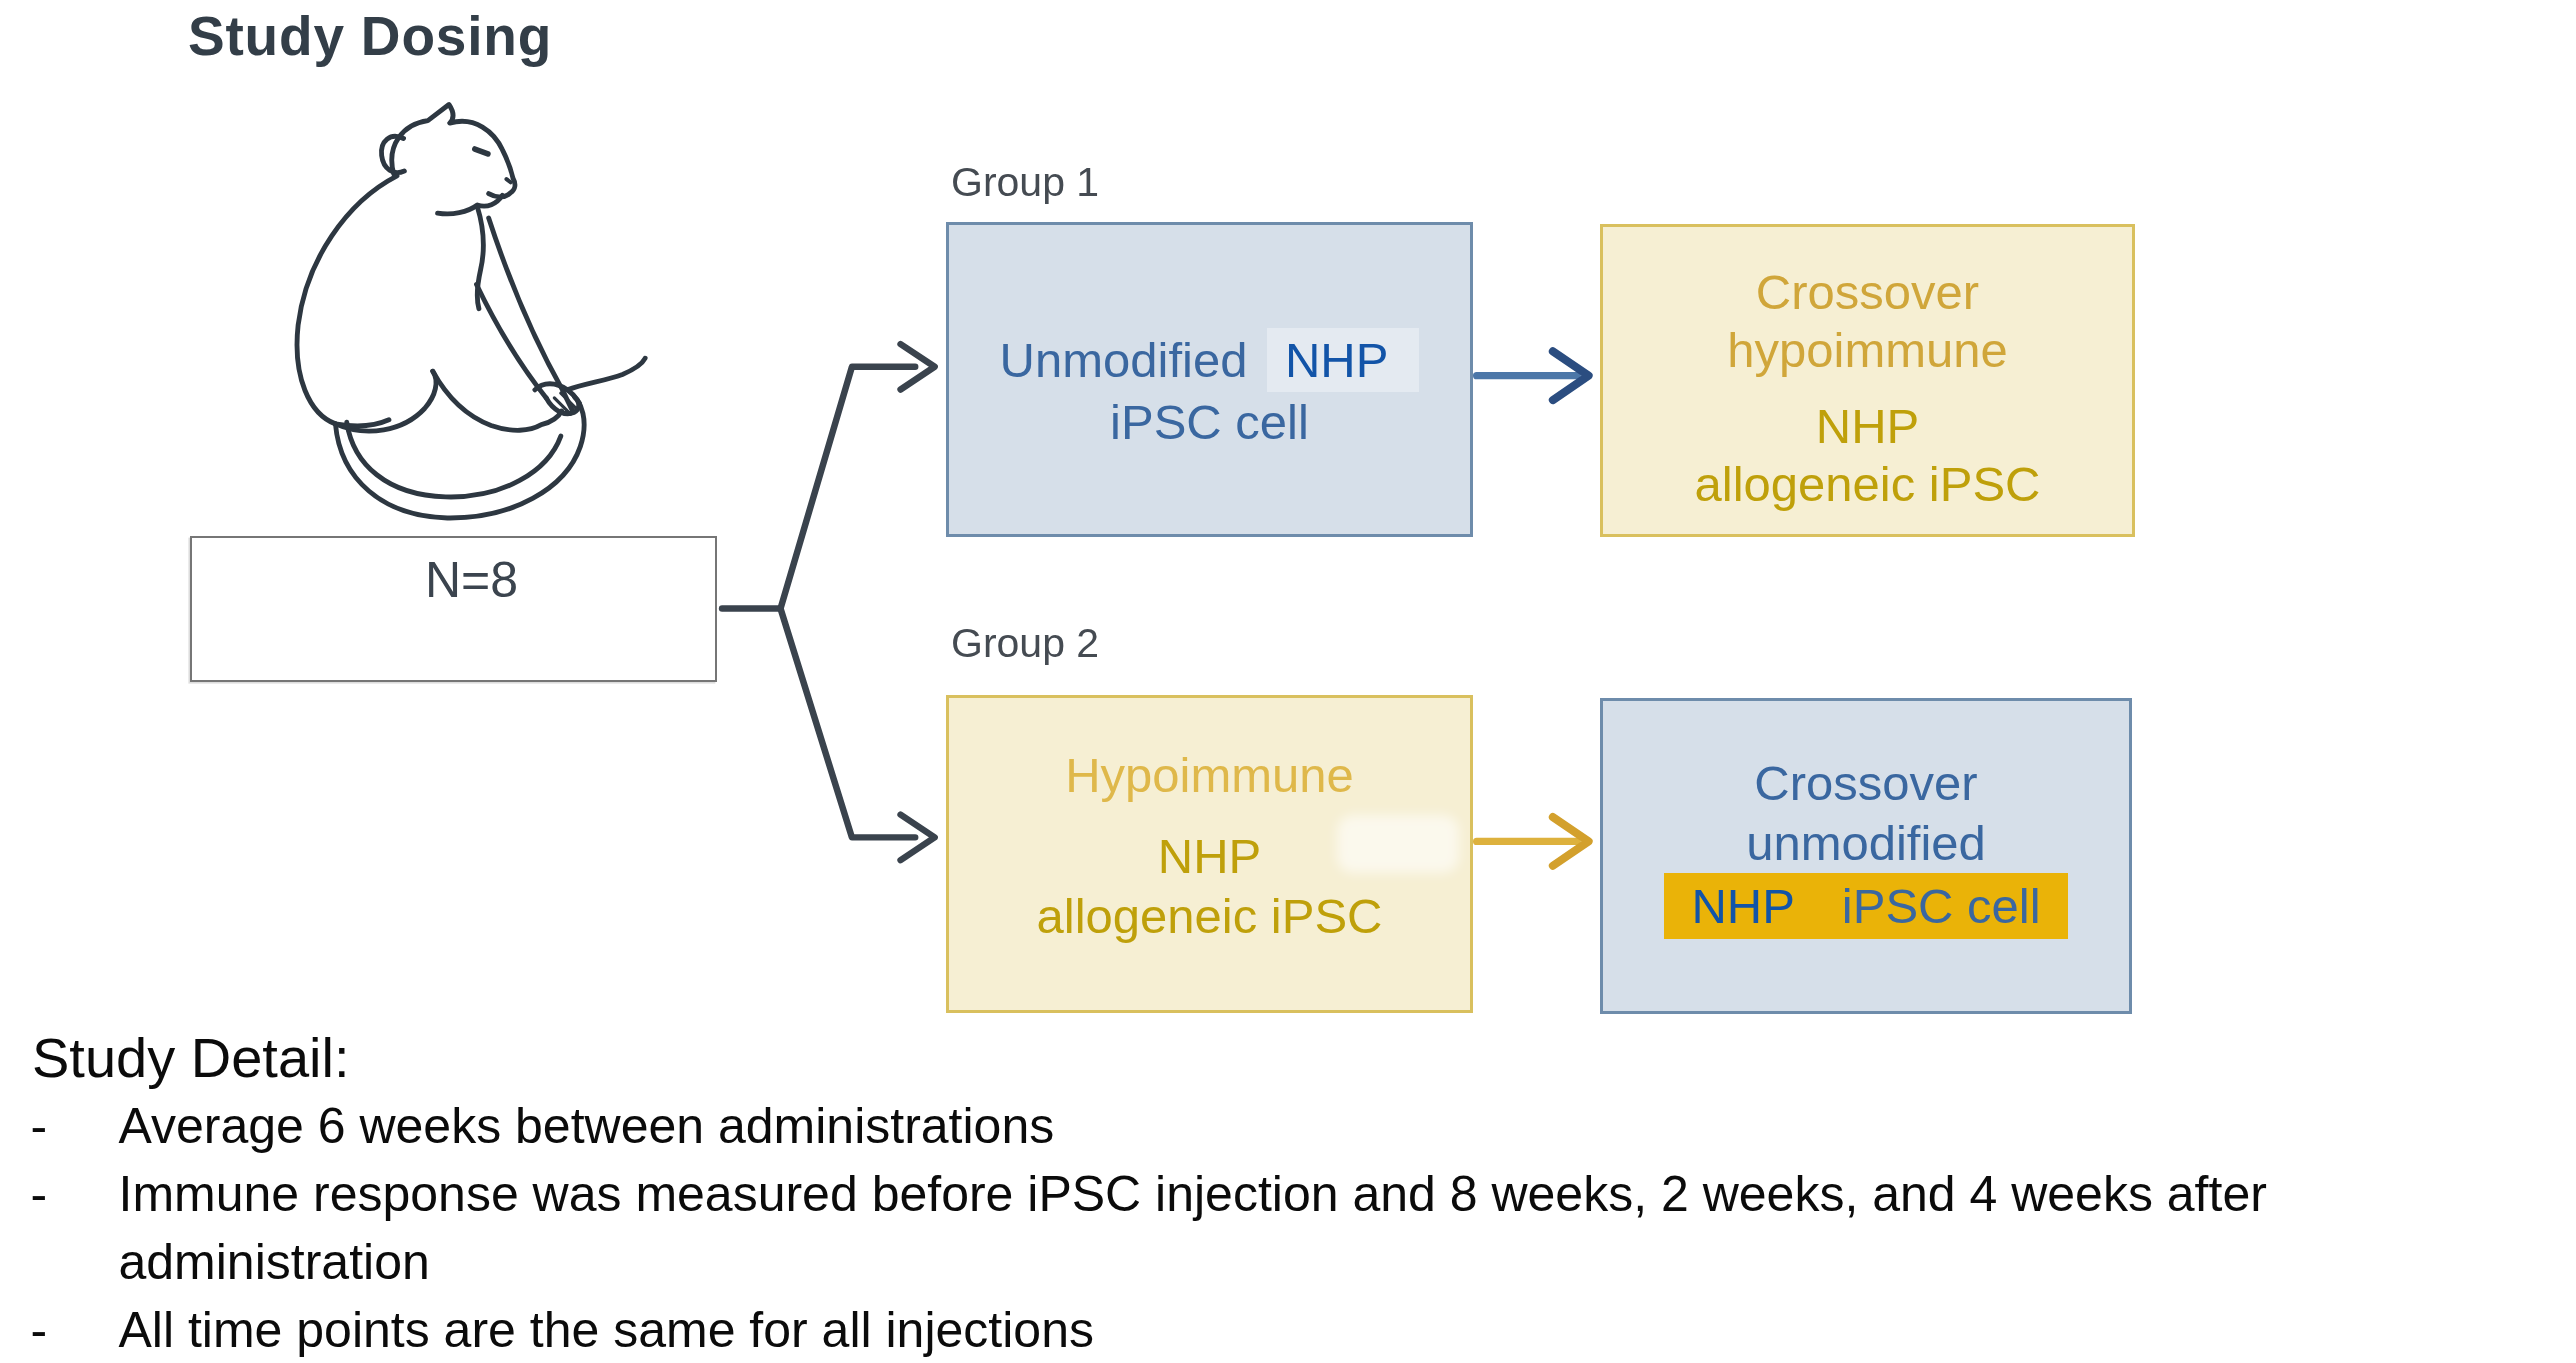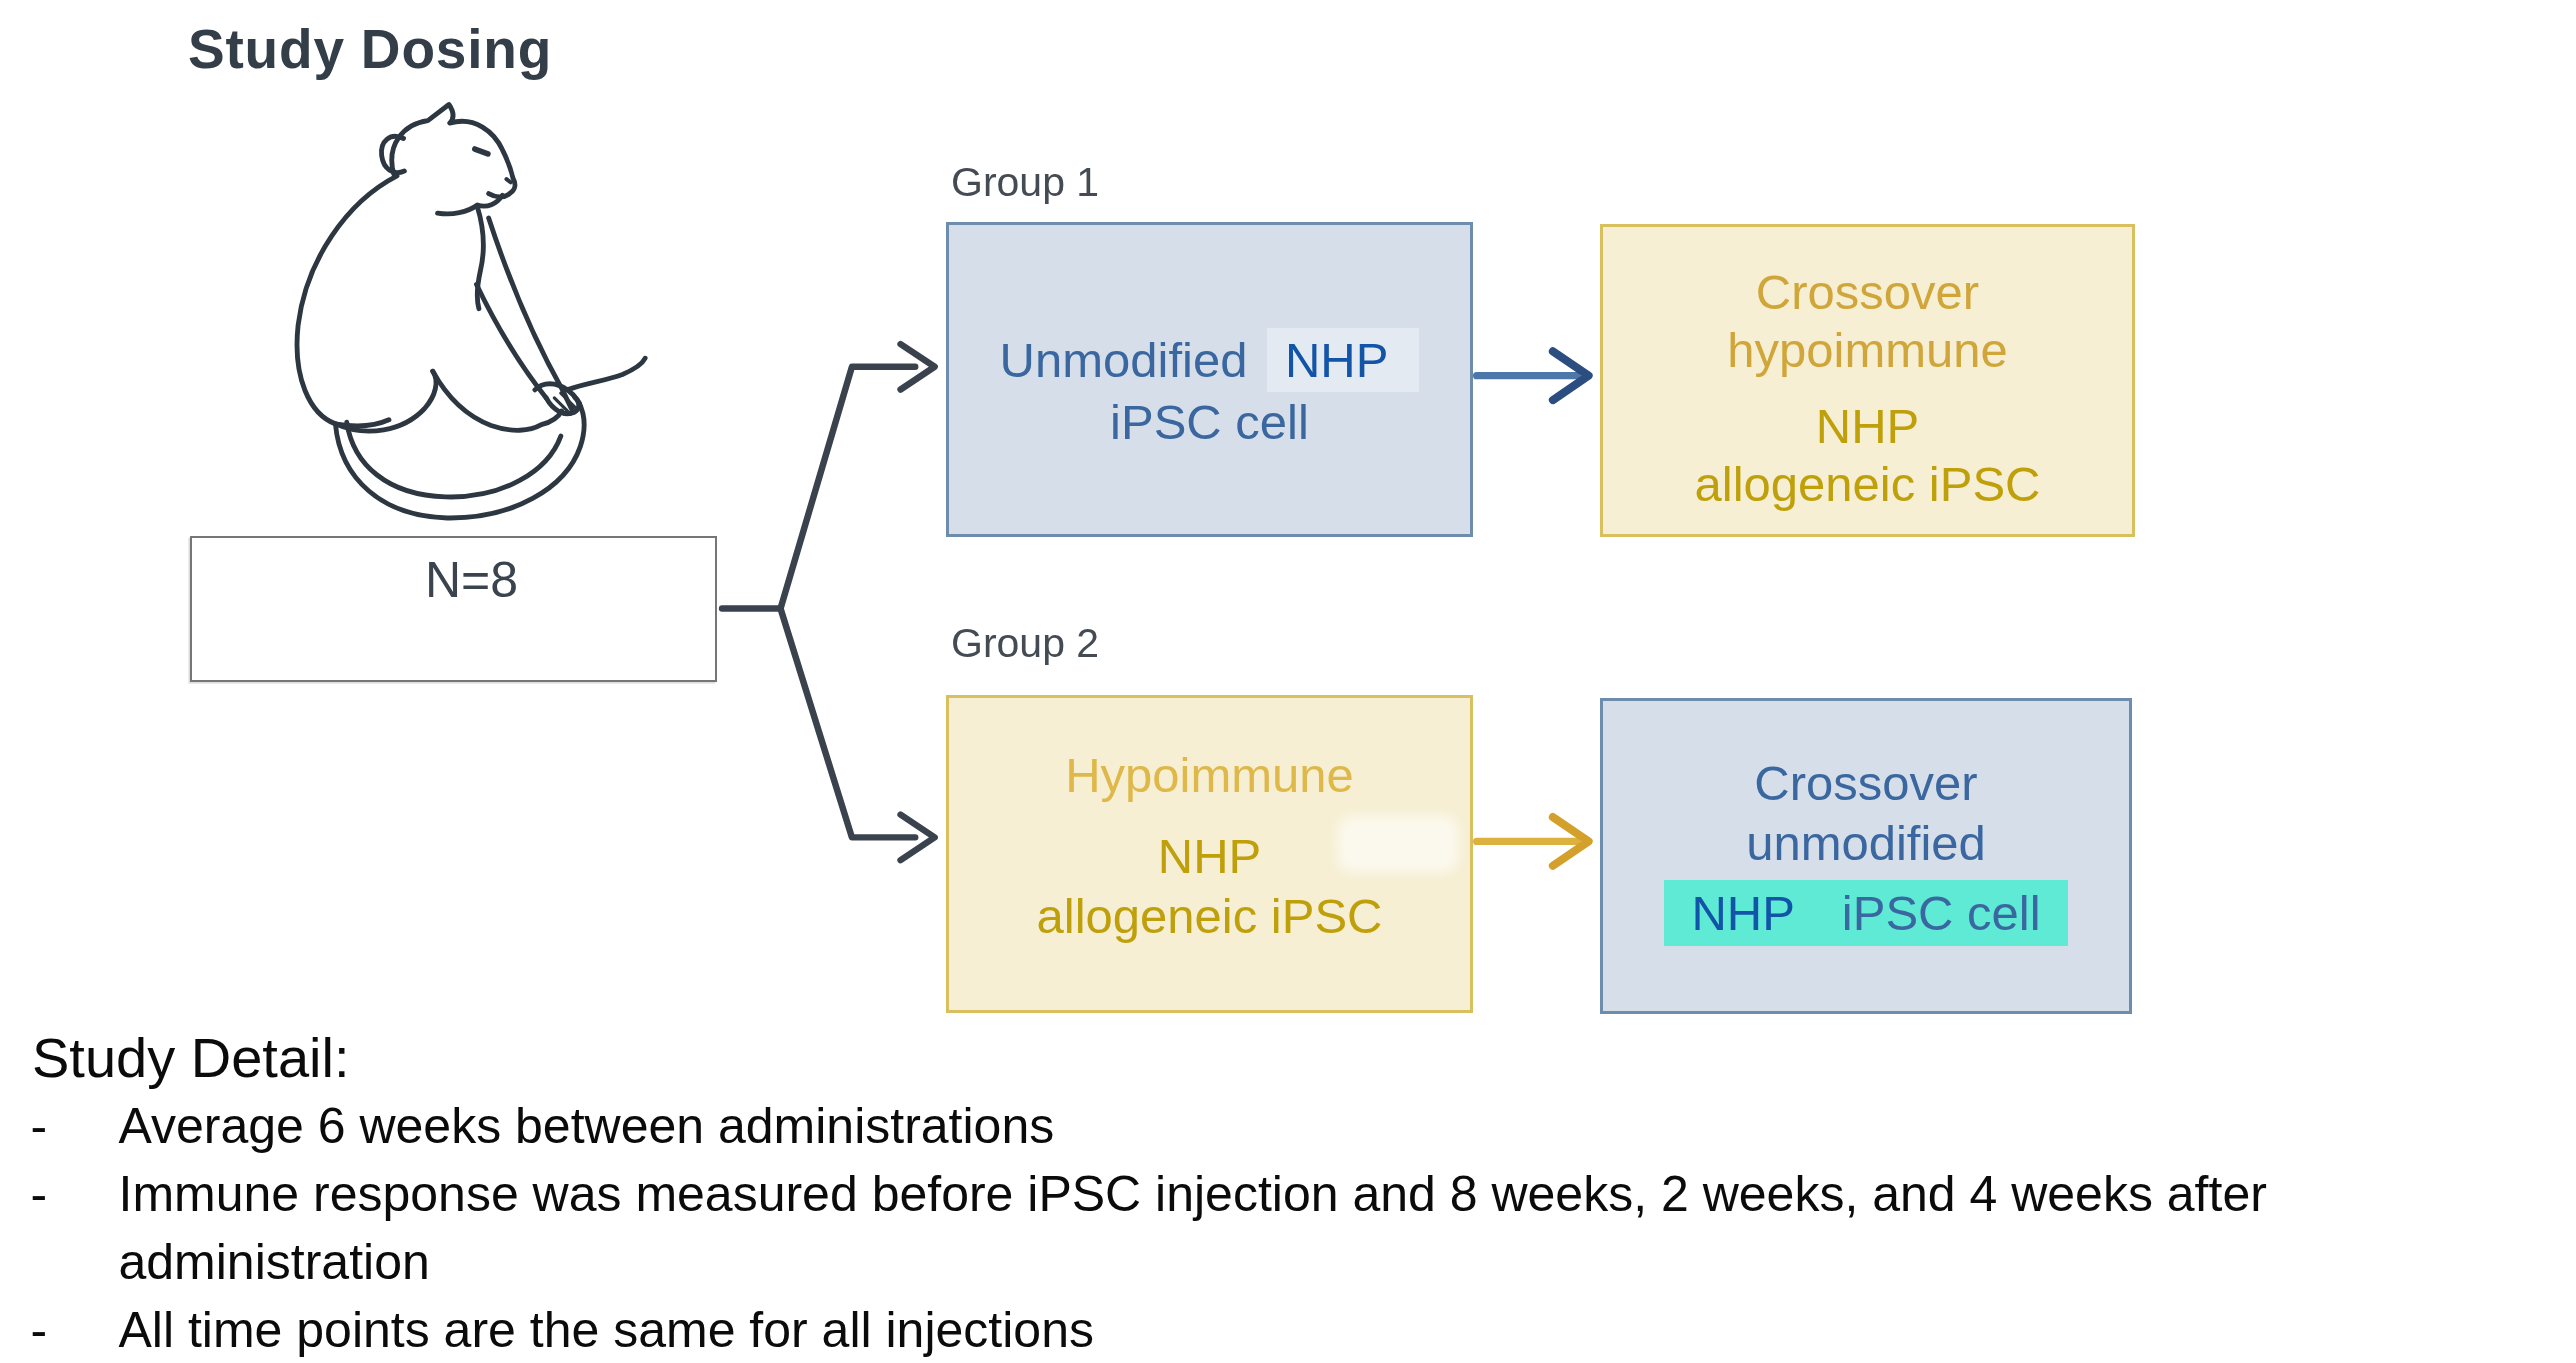--- a/index.html
+++ b/index.html
@@ -2,42 +2,42 @@
 <html style="font-size:13px"><head>
 <meta charset="utf-8">
 <style>
   html,body{margin:0;padding:0;}
   body{
     width:2576px;height:1364px;position:relative;background:#ffffff;
     font-family:"Liberation Sans", sans-serif;overflow:hidden;
   }
   .abs{position:absolute;}
   .title{
-    left:188px;top:17px;font-size:55px;font-weight:bold;color:#333e48;letter-spacing:0.8px;
+    left:188px;top:4px;font-size:55px;font-weight:bold;color:#333e48;letter-spacing:0.8px;
   }
   .monkey{left:243px;top:96px;width:527px;height:445px;}
   .rand-box{
     left:190px;top:536px;width:527px;height:146px;background:#ffffff;
     border:2.4px solid #767676;box-sizing:border-box;text-align:center;
     box-shadow:-1.6px 1.6px 0 rgba(120,120,120,0.25);
     padding-left:36px;
   }
   .rand-box .n8{margin-top:13px;font-size:50px;color:#3b444e;}
   .rand-box .sub{margin-top:6.5px;font-size:37px;color:#454e57;}
   .group-label{font-size:41px;color:#454b52;}
   .box{box-sizing:border-box;text-align:center;}
   .blue-box{background:#d6dfe9;border:3.2px solid #6e8cab;}
   .yellow-box{background:#f6efd3;border:3.2px solid #d9c05e;}
   .steel{color:#3a67a0;}
   .bright-blue{color:#1254a8;}
   .gold-muted{color:#d0a63a;}
   .gold-strong{color:#bfa00a;}
   .bx-line{font-size:49px;line-height:62px;}
   .nhp-patch{background:#e4eaf1;padding:4.9px 31px 4.9px 18px;margin-left:19.5px;}
-  .band-patch{background:#5eead4;display:inline-block;padding:3.2px 27.6px;margin-top:7px;}
+  .band-patch{background:#eab308;display:inline-block;padding:3.2px 27.6px;}
   .smudge{
     left:1337px;top:815px;width:122px;height:58px;background:rgba(255,255,255,0.6);
     border-radius:16px;filter:blur(5.7px);
   }
   .detail{left:24px;top:1024px;width:2531px;color:#0b0b0b;}
   .detail .heading{font-size:56px;line-height:68px;padding-left:8px;}
   .bullet-row{display:flex;align-items:flex-start;font-size:50px;line-height:68px;}
   .bullet-row .marker{flex:0 0 88px;padding-left:6.5px;}
   .bullet-row .btext{width:2337px;}
   svg.connectors{left:0;top:0;width:2576px;height:1364px;pointer-events:none;}

